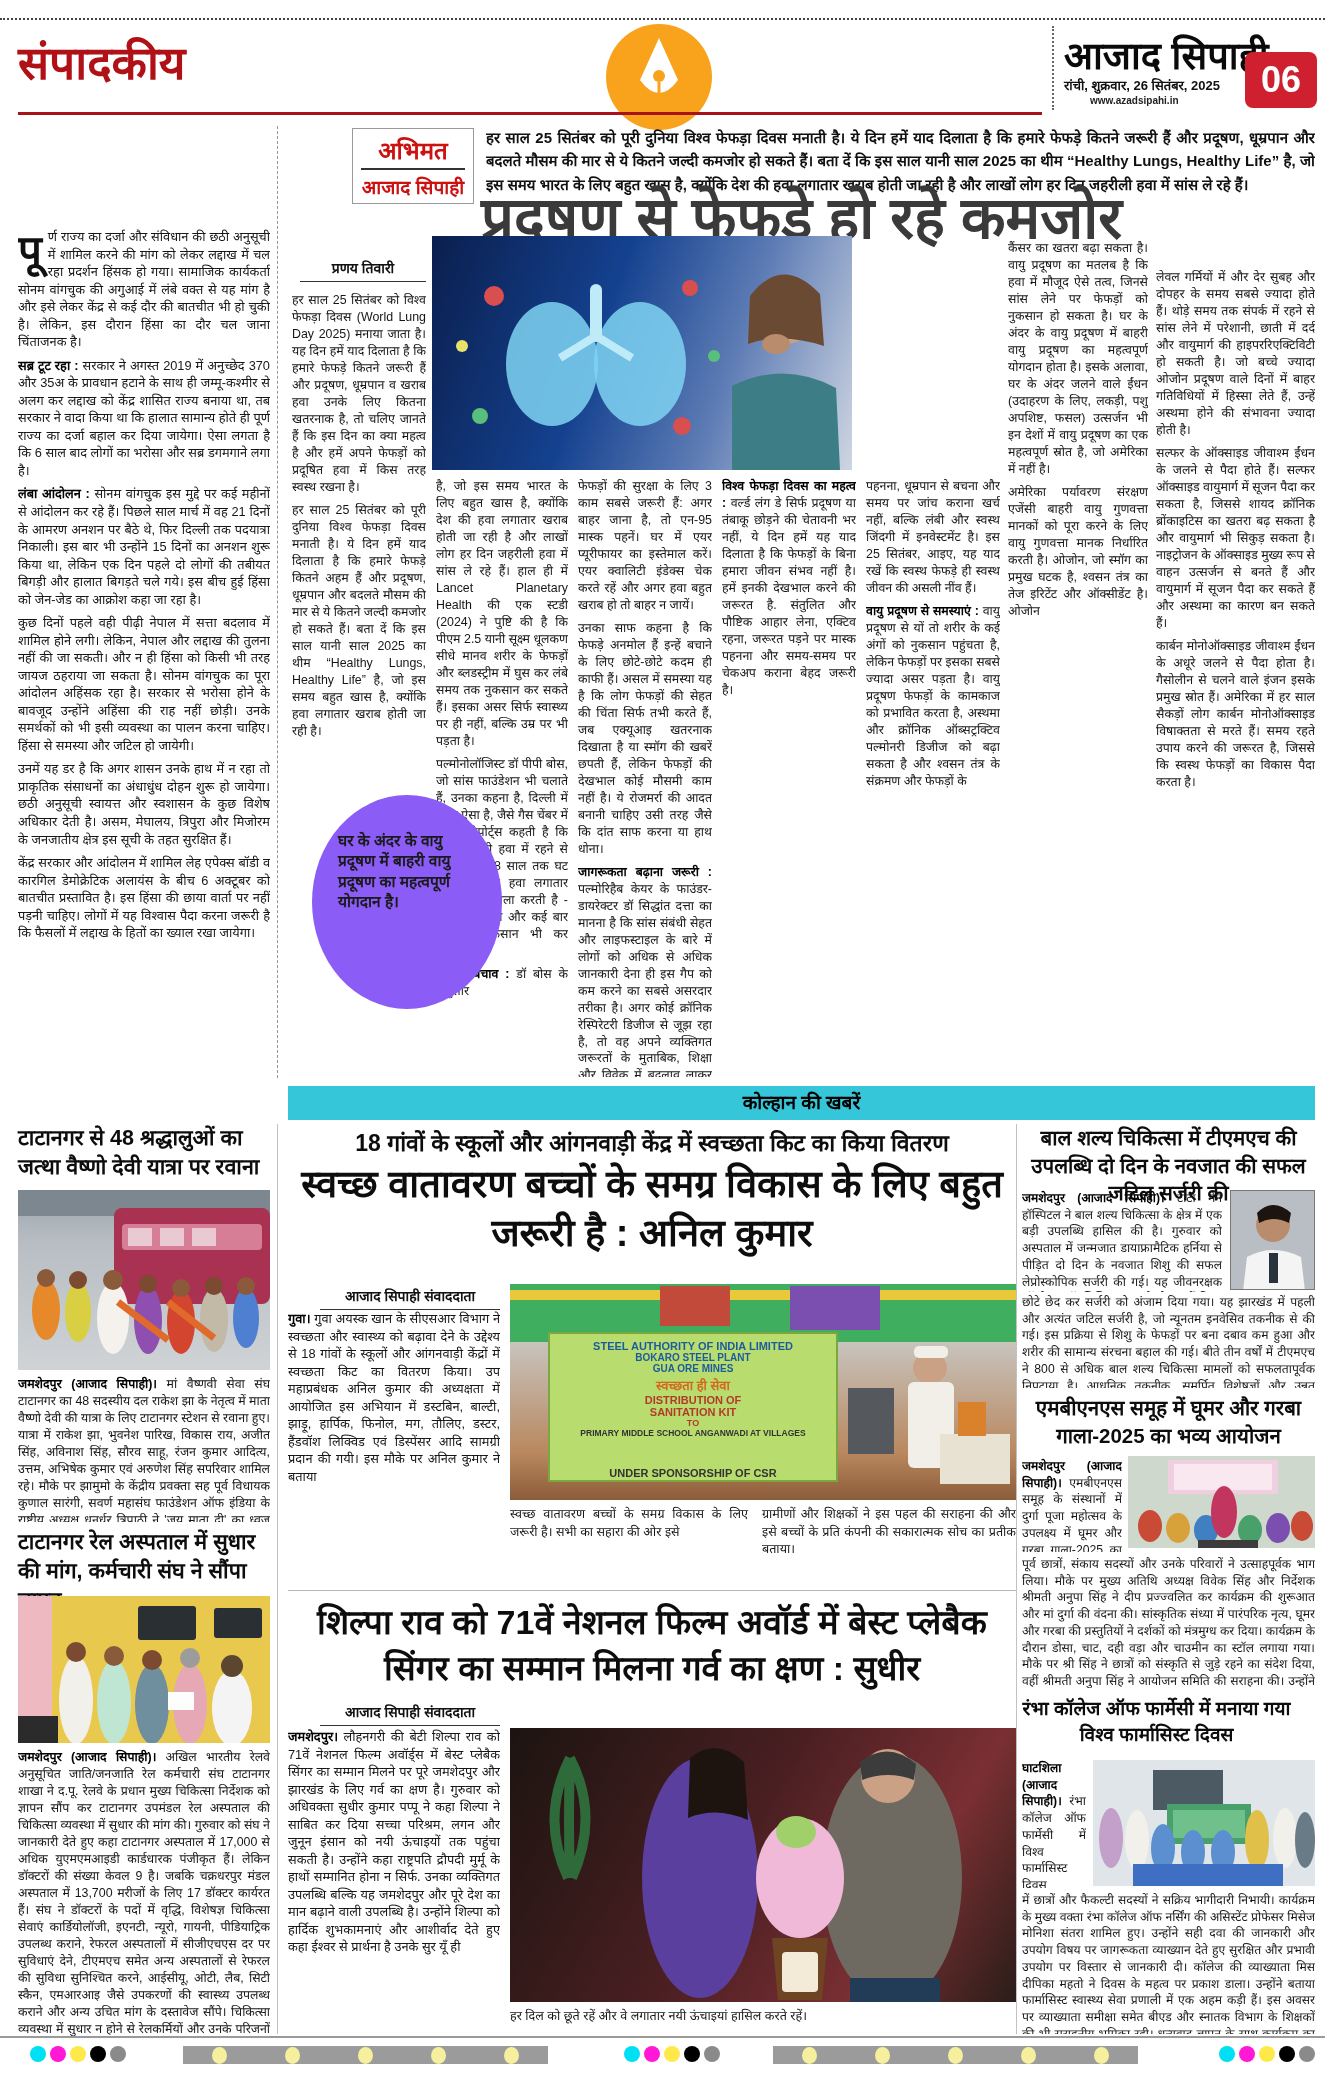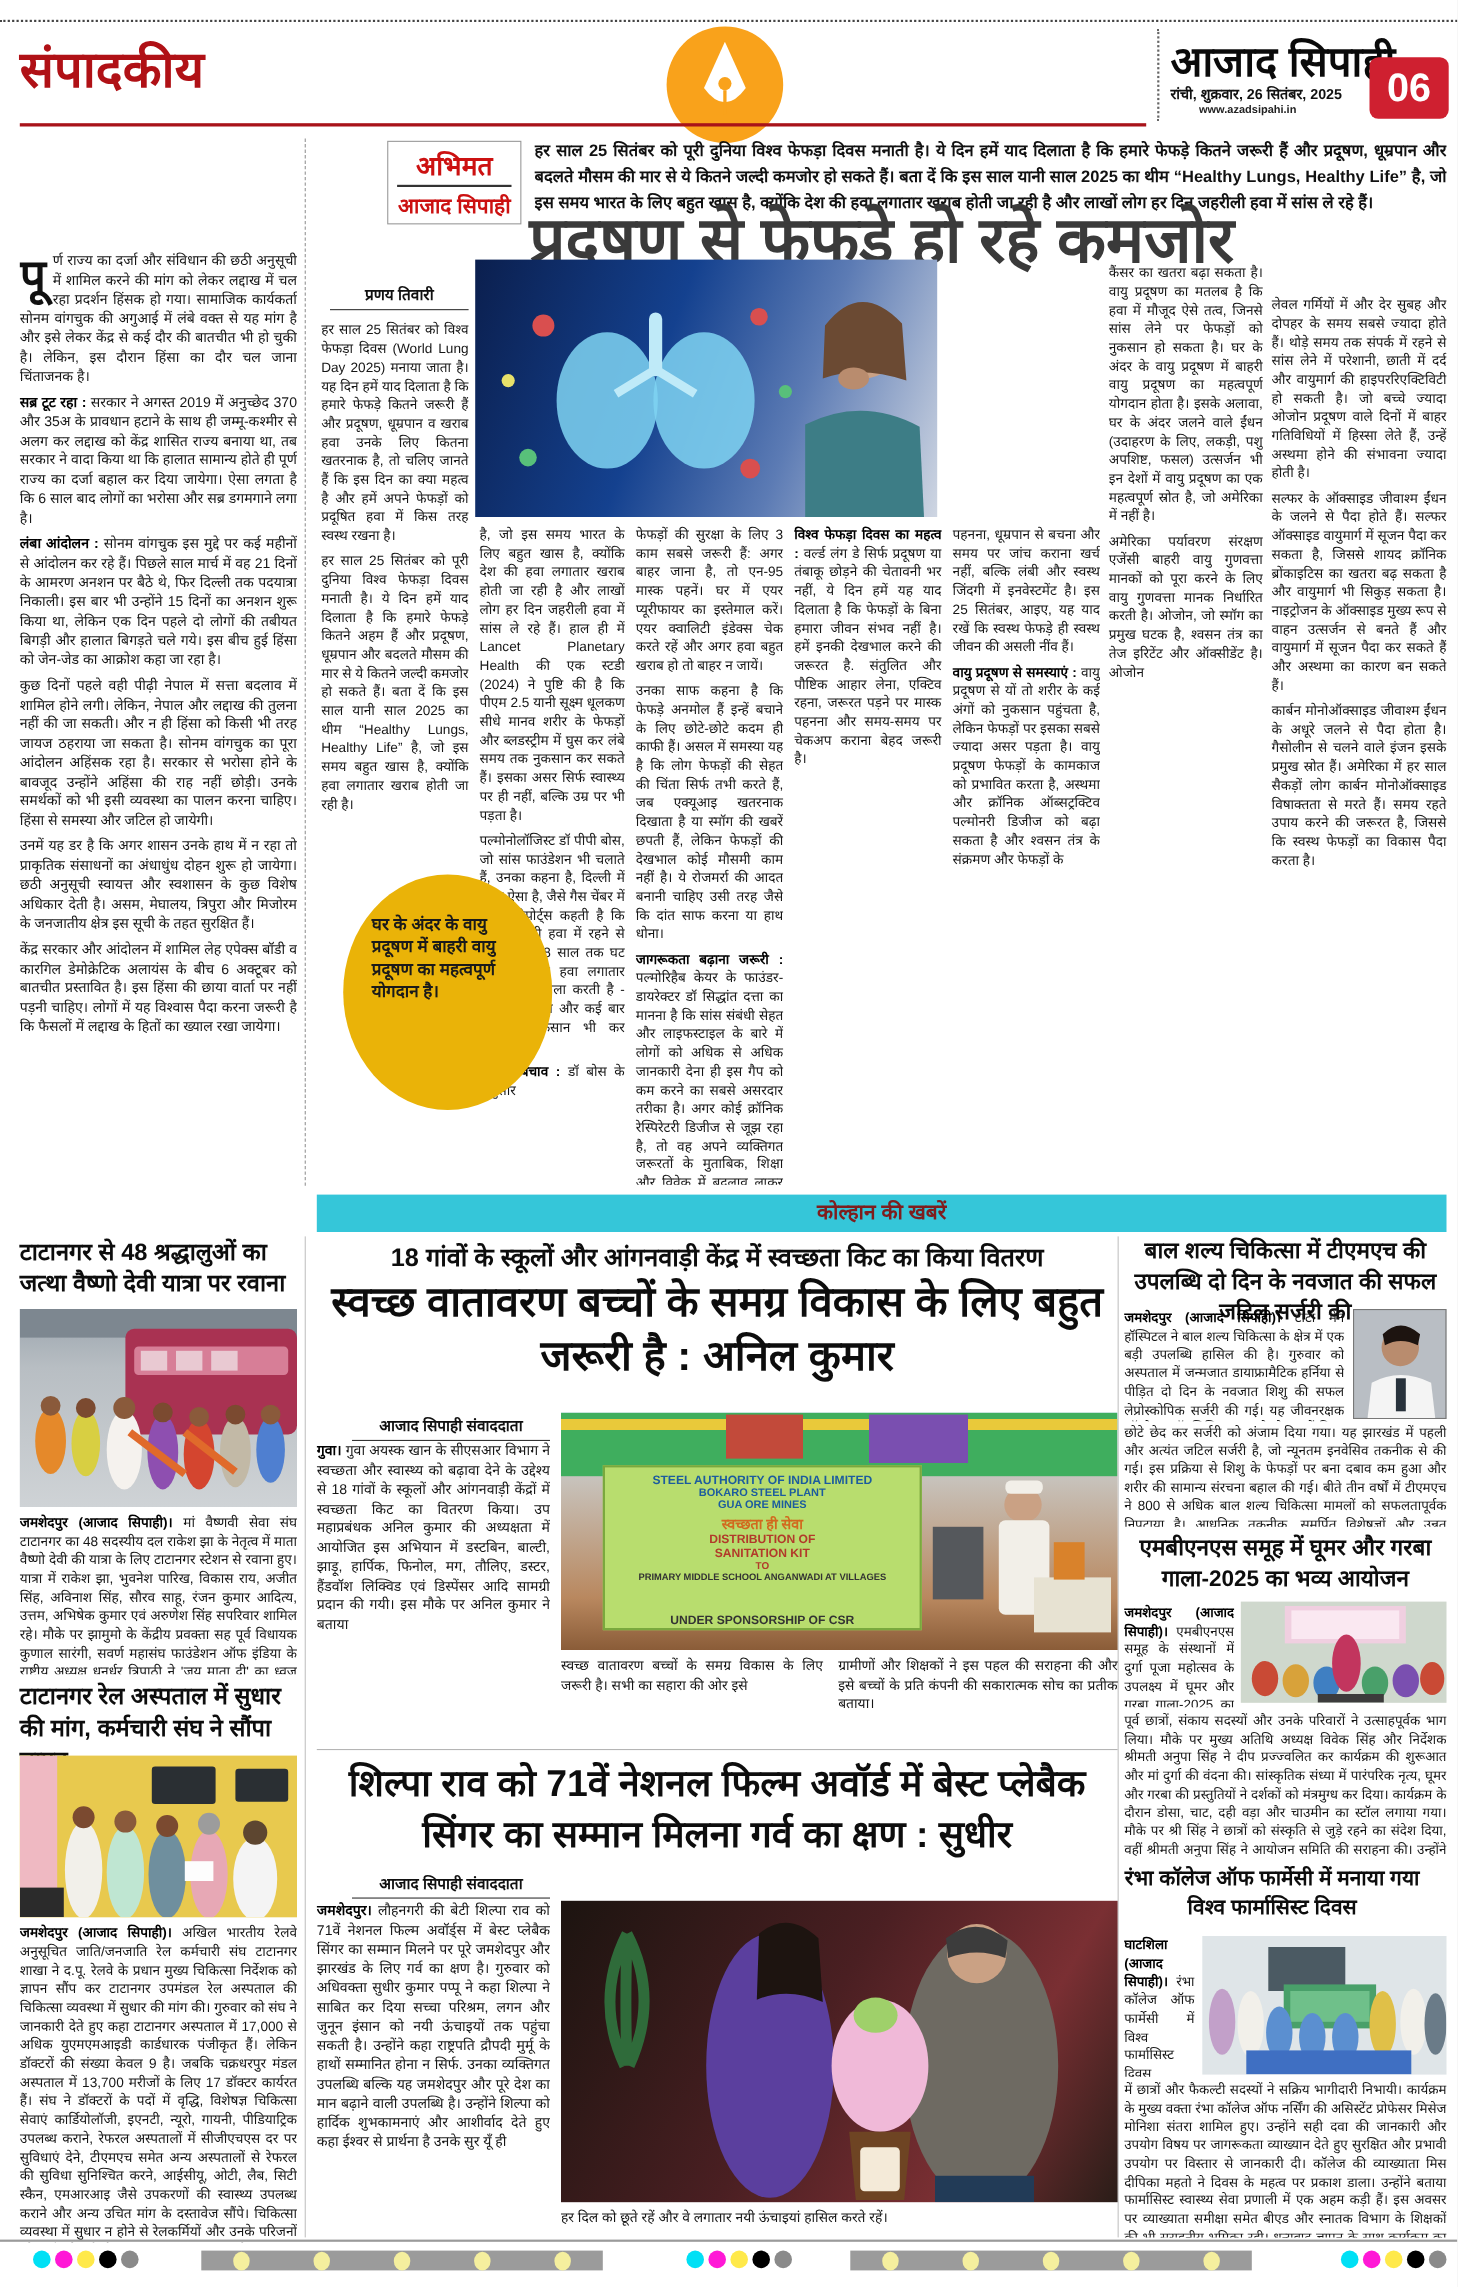--- a/index.html
+++ b/index.html
@@ -89,21 +89,21 @@
       <ellipse cx="344" cy="108" rx="14" ry="10" fill="#b98c6e"></ellipse>
       <path d="M300 234 L300 150 Q352 124 404 152 L408 234 Z" fill="#3d7d86"></path>
     </svg>
   </div>
 
   <div class="abs bt" style="left:292px; top:292px; width:134px; height:500px;">
     <p><span>हर साल 25 सितंबर को विश्व फेफड़ा दिवस (World Lung Day 2025) मनाया जाता है। यह दिन हमें याद दिलाता है कि हमारे फेफड़े कितने जरूरी हैं और प्रदूषण, धूम्रपान व खराब हवा उनके लिए कितना खतरनाक है, तो चलिए जानते हैं कि इस दिन का क्या महत्व है और हमें अपने फेफड़ों को प्रदूषित हवा में किस तरह स्वस्थ रखना है।</span></p>
     <p><span>हर साल 25 सितंबर को पूरी दुनिया विश्व फेफड़ा दिवस मनाती है। ये दिन हमें याद दिलाता है कि हमारे फेफड़े कितने अहम हैं और प्रदूषण, धूम्रपान और बदलते मौसम की मार से ये कितने जल्दी कमजोर हो सकते हैं। बता दें कि इस साल यानी साल 2025 का थीम “Healthy Lungs, Healthy Life” है, जो इस समय बहुत खास है, क्योंकि हवा लगातार खराब होती जा रही है।</span></p>
   </div>
 
-  <div class="abs" style="left:312px; top:795px; width:190px; height:214px; border-radius:50%; background:#eab308; z-index:2;">
+  <div class="abs" style="left:312px; top:795px; width:190px; height:214px; border-radius:50%; background:#8b5cf6; z-index:2;">
     <div style="padding:36px 30px 0 26px; font-size:15.5px; font-weight:bold; line-height:1.32; color:#1a1a1a;">घर के अंदर के वायु प्रदूषण में बाहरी वायु प्रदूषण का महत्वपूर्ण योगदान है।</div>
   </div>
 
   <div class="abs bt" style="left:436px; top:478px; width:132px; height:599px;">
     <p><span>है, जो इस समय भारत के लिए बहुत खास है, क्योंकि देश की हवा लगातार खराब होती जा रही है और लाखों लोग हर दिन जहरीली हवा में सांस ले रहे हैं। हाल ही में Lancet Planetary Health की एक स्टडी (2024) ने पुष्टि की है कि पीएम 2.5 यानी सूक्ष्म धूलकण सीधे मानव शरीर के फेफड़ों और ब्लडस्ट्रीम में घुस कर लंबे समय तक नुकसान कर सकते हैं। इसका असर सिर्फ स्वास्थ्य पर ही नहीं, बल्कि उम्र पर भी पड़ता है।</span></p>
     <p><span>पल्मोनोलॉजिस्ट डॉ पीपी बोस, जो सांस फाउंडेशन भी चलाते हैं, उनका कहना है, दिल्ली में रहना ऐसा है, जैसे गैस चेंबर में रहना। रिपोर्ट्स कहती है कि इस जहरीली हवा में रहने से आपकी उम्र 8 साल तक घट सकती है। ये हवा लगातार फेफड़ों पर हमला करती है - खांसी, अस्थमा और कई बार अनहोनी नुकसान भी कर सकती है।</span></p>
     <p><b class="lead">क्या है बचाव :</b> <span>डॉ बोस के अनुसार</span></p>
   </div>
 
   <div class="abs bt" style="left:578px; top:478px; width:134px; height:599px;">
@@ -125,21 +125,21 @@
     <p><span>कैंसर का खतरा बढ़ा सकता है। वायु प्रदूषण का मतलब है कि हवा में मौजूद ऐसे तत्व, जिनसे सांस लेने पर फेफड़ों को नुकसान हो सकता है। घर के अंदर के वायु प्रदूषण में बाहरी वायु प्रदूषण का महत्वपूर्ण योगदान होता है। इसके अलावा, घर के अंदर जलने वाले ईंधन (उदाहरण के लिए, लकड़ी, पशु अपशिष्ट, फसल) उत्सर्जन भी इन देशों में वायु प्रदूषण का एक महत्वपूर्ण स्रोत है, जो अमेरिका में नहीं है।</span></p>
     <p><span>अमेरिका पर्यावरण संरक्षण एजेंसी बाहरी वायु गुणवत्ता मानकों को पूरा करने के लिए वायु गुणवत्ता मानक निर्धारित करती है। ओजोन, जो स्मॉग का प्रमुख घटक है, श्वसन तंत्र का तेज इरिटेंट और ऑक्सीडेंट है। ओजोन</span></p>
   </div>
 
   <div class="abs bt" style="left:1156px; top:257px; width:159px; height:837px;margin-top:12px;">
     <p><span>लेवल गर्मियों में और देर सुबह और दोपहर के समय सबसे ज्यादा होते हैं। थोड़े समय तक संपर्क में रहने से सांस लेने में परेशानी, छाती में दर्द और वायुमार्ग की हाइपररिएक्टिविटी हो सकती है। जो बच्चे ज्यादा ओजोन प्रदूषण वाले दिनों में बाहर गतिविधियों में हिस्सा लेते हैं, उन्हें अस्थमा होने की संभावना ज्यादा होती है।</span></p>
     <p><span>सल्फर के ऑक्साइड जीवाश्म ईंधन के जलने से पैदा होते हैं। सल्फर ऑक्साइड वायुमार्ग में सूजन पैदा कर सकता है, जिससे शायद क्रॉनिक ब्रोंकाइटिस का खतरा बढ़ सकता है और वायुमार्ग भी सिकुड़ सकता है। नाइट्रोजन के ऑक्साइड मुख्य रूप से वाहन उत्सर्जन से बनते हैं और वायुमार्ग में सूजन पैदा कर सकते हैं और अस्थमा का कारण बन सकते हैं।</span></p>
     <p><span>कार्बन मोनोऑक्साइड जीवाश्म ईंधन के अधूरे जलने से पैदा होता है। गैसोलीन से चलने वाले इंजन इसके प्रमुख स्रोत हैं। अमेरिका में हर साल सैकड़ों लोग कार्बन मोनोऑक्साइड विषाक्तता से मरते हैं। समय रहते उपाय करने की जरूरत है, जिससे कि स्वस्थ फेफड़ों का विकास पैदा करता है।</span></p>
   </div>
 
-  <div class="abs" style="left:288px; top:1086px; width:1027px; height:34px; background:#35c6d9; color:#7f1d1d; font-size:19px; font-weight:bold; text-align:center; line-height:34px;">कोल्हान की खबरें</div>
+  <div class="abs" style="left:288px; top:1086px; width:1027px; height:34px; background:#35c6d9; color:#000000; font-size:19px; font-weight:bold; text-align:center; line-height:34px;">कोल्हान की खबरें</div>
 
   <div class="abs sep-v" style="left:277px; top:1124px; height:910px;"></div>
   <div class="abs sep-v" style="left:1016px; top:1124px; height:910px;"></div>
 
   <div class="abs hl" style="left:18px; top:1124px; width:254px; font-size:21.5px; line-height:1.35;">टाटानगर से 48 श्रद्धालुओं का जत्था वैष्णो देवी यात्रा पर रवाना</div>
   <div class="abs photo" style="left:18px; top:1190px; width:252px; height:180px; background:linear-gradient(180deg,#9aa4ad 0%,#b8bec3 30%,#cfd3d6 100%);">
     <svg width="252" height="180" viewBox="0 0 252 180">
       <rect x="0" y="0" width="252" height="26" fill="#7d8790"></rect>
       <rect x="96" y="18" width="156" height="96" rx="8" fill="#a93252"></rect>
       <rect x="104" y="34" width="140" height="26" rx="4" fill="#d77e97"></rect>

